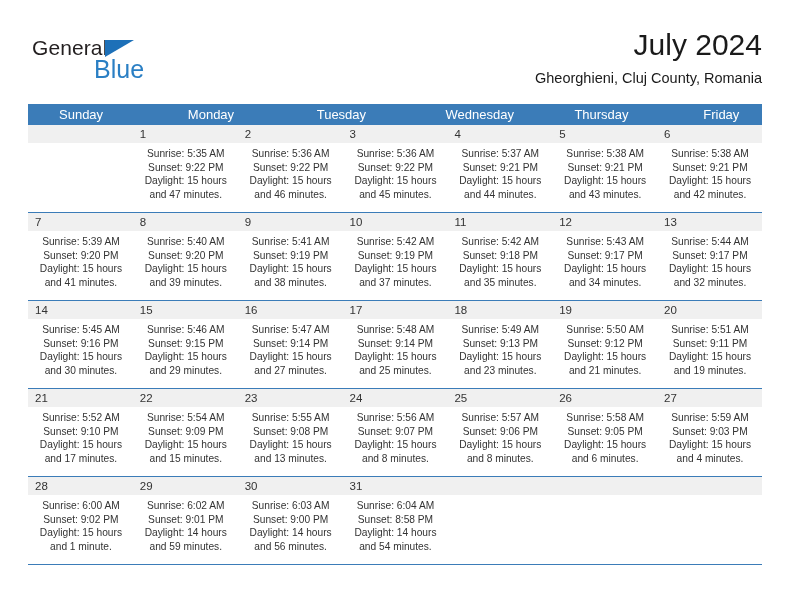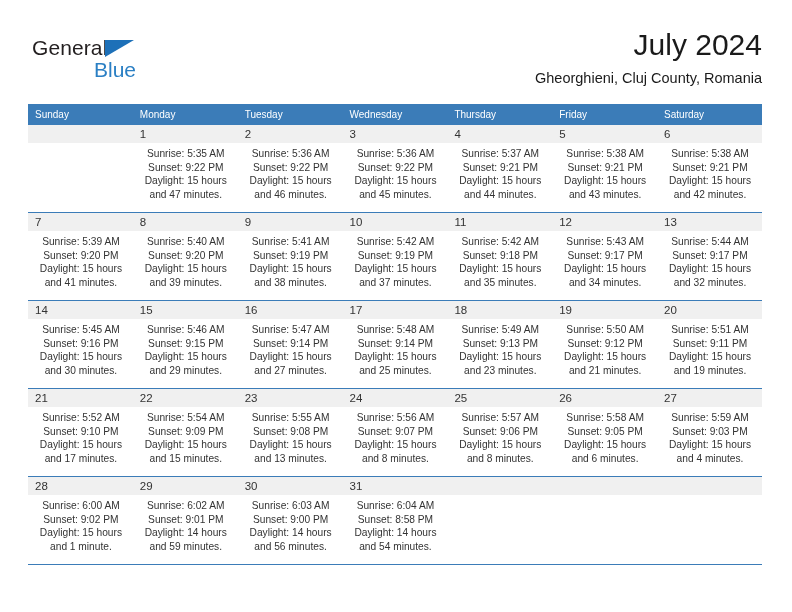--- a/index.html
+++ b/index.html
@@ -50,21 +50,21 @@
     top: 4px;
     width: 0;
     height: 0;
     border-left: 29px solid #1d70b8;
     border-bottom: 17px solid transparent;
   }
   .brand-blue {
     position: absolute;
     left: 62px;
     top: 22px;
-    font-size: 21px;
+    font-size: 25px;
     color: #2a7fc4;
     line-height: 23px;
   }
   .title-block {
     position: absolute;
     right: 0;
     top: 0;
     text-align: right;
   }
   .cal-title {
@@ -92,23 +92,24 @@
     display: flex;
     background: #3b7cb8;
     height: 21px;
   }
   .dow-cell {
     flex: 0 0 104.857px;
     width: 104.857px;
     box-sizing: border-box;
     padding: 3px 0 0 7px;
     color: #ffffff;
-    font-size: 10px;
+    font-size: 13px;
     line-height: 15px;
     white-space: nowrap;
+    margin-left: 24px;
   }
   .week-row {
     display: flex;
     border-bottom: 1.5px solid #3b7cb8;
   }
   .day-cell {
     flex: 0 0 104.857px;
     width: 104.857px;
     box-sizing: border-box;
     position: relative;

